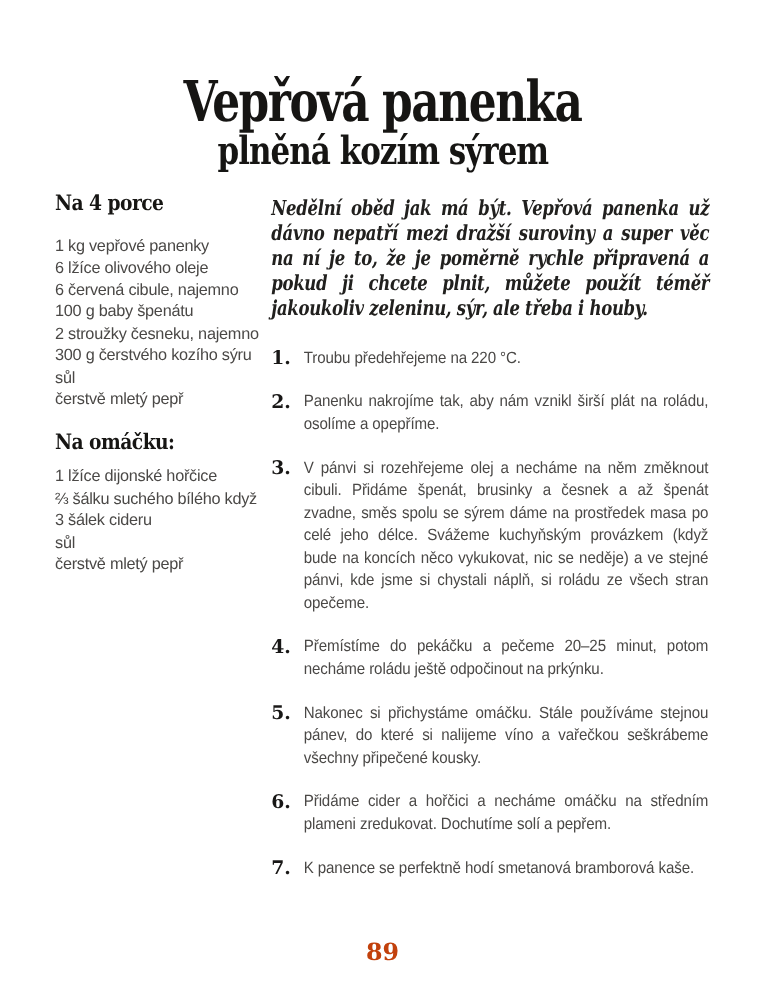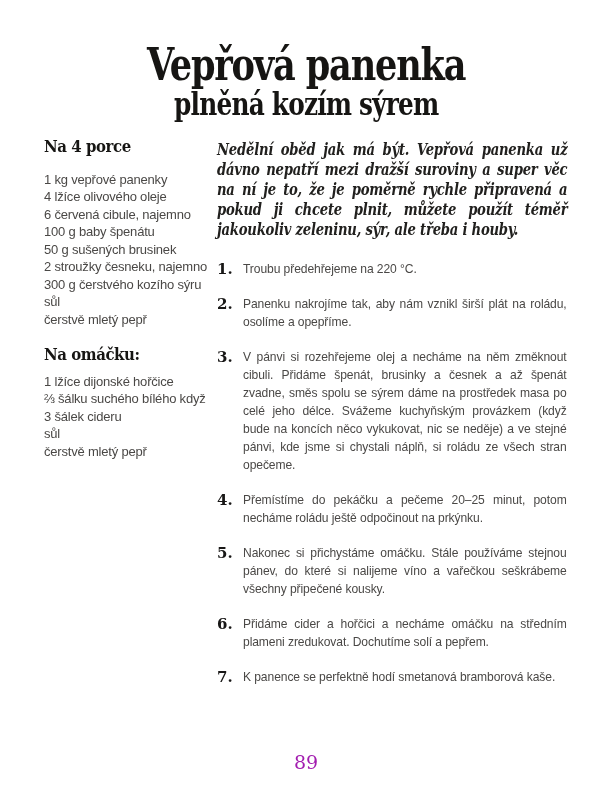--- a/index.html
+++ b/index.html
@@ -11,21 +11,21 @@
     position: relative;
     width: 612px;
     height: 800px;
     background: #ffffff;
     overflow: hidden;
     font-family: "Liberation Sans", sans-serif;
     color: #474543;
   }
   
   .header {
-    padding-top: 42px;
+    padding-top: 59px;
     text-align: center;
     color: #161513;
   }
   .title-line { line-height: 1; }
   .title {
     display: inline-block;
     font-family: "DejaVu Serif", serif;
     font-weight: 700;
     font-size: 45px;
     line-height: 1.0;
@@ -135,24 +135,24 @@
   
   .footer {
     position: absolute;
     left: 0;
     bottom: 28px;
     width: 100%;
     text-align: center;
   }
   .page-number {
     font-family: "DejaVu Serif", serif;
-    font-weight: 400;
+    font-weight: 700;
     font-size: 19px;
     line-height: 20px;
-    color: #a21caf;
+    color: #c2410c;
     margin-top: 20px;
   }
 </style>
 </head>
 <body>
 
 <div class="page">
 
   <header class="header">
     <div class="title-line">
@@ -164,27 +164,26 @@
   </header>
 
   <div class="content">
 
     <aside class="ingredients-col">
       <h3 class="ing-heading">Na 4 porce</h3>
       <ul class="ing-list">
 
           <li>1 kg vepřové panenky</li>
 
-          <li>4 lžíce olivového oleje</li>
+          <li>6 lžíce olivového oleje</li>
 
           <li>6 červená cibule, najemno</li>
 
           <li>100 g baby špenátu</li>
 
-          <li>50 g sušených brusinek</li>
 
           <li>2 stroužky česneku, najemno</li>
 
           <li>300 g čerstvého kozího sýru</li>
 
           <li>sůl</li>
 
           <li>čerstvě mletý pepř</li>
         </ul>
       <h3 class="ing-heading sauce">Na omáčku:</h3>

